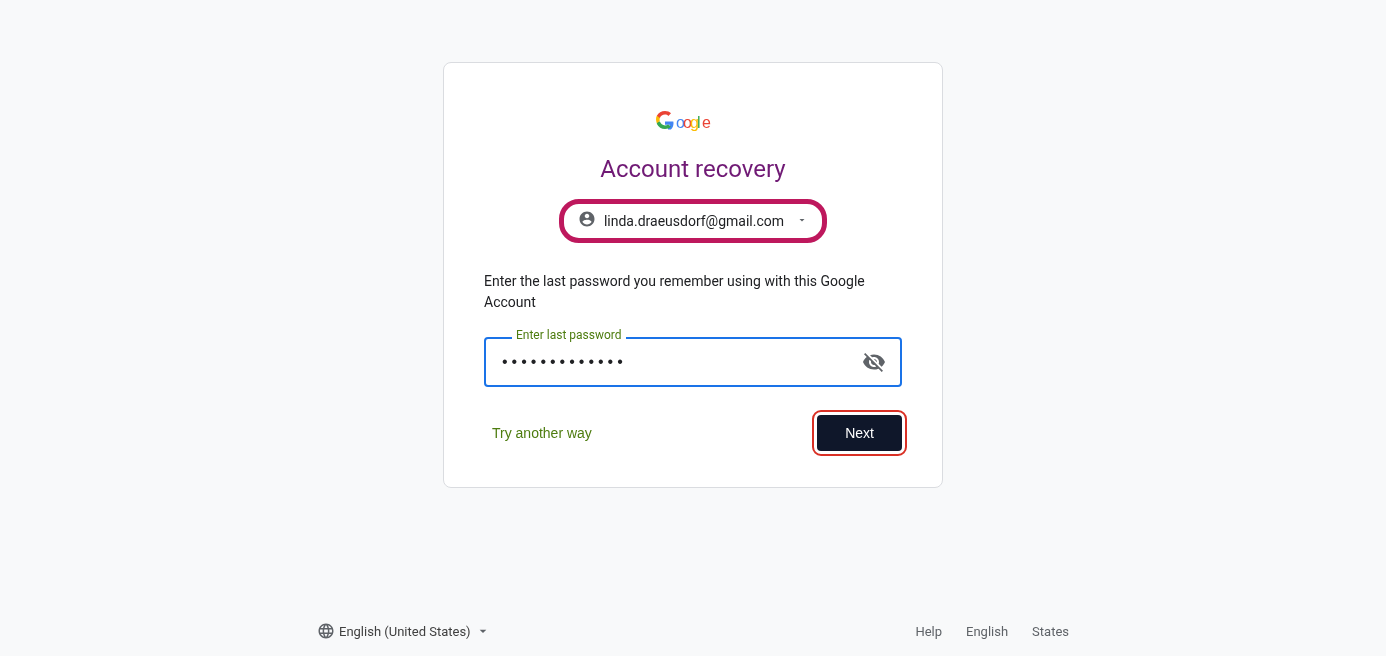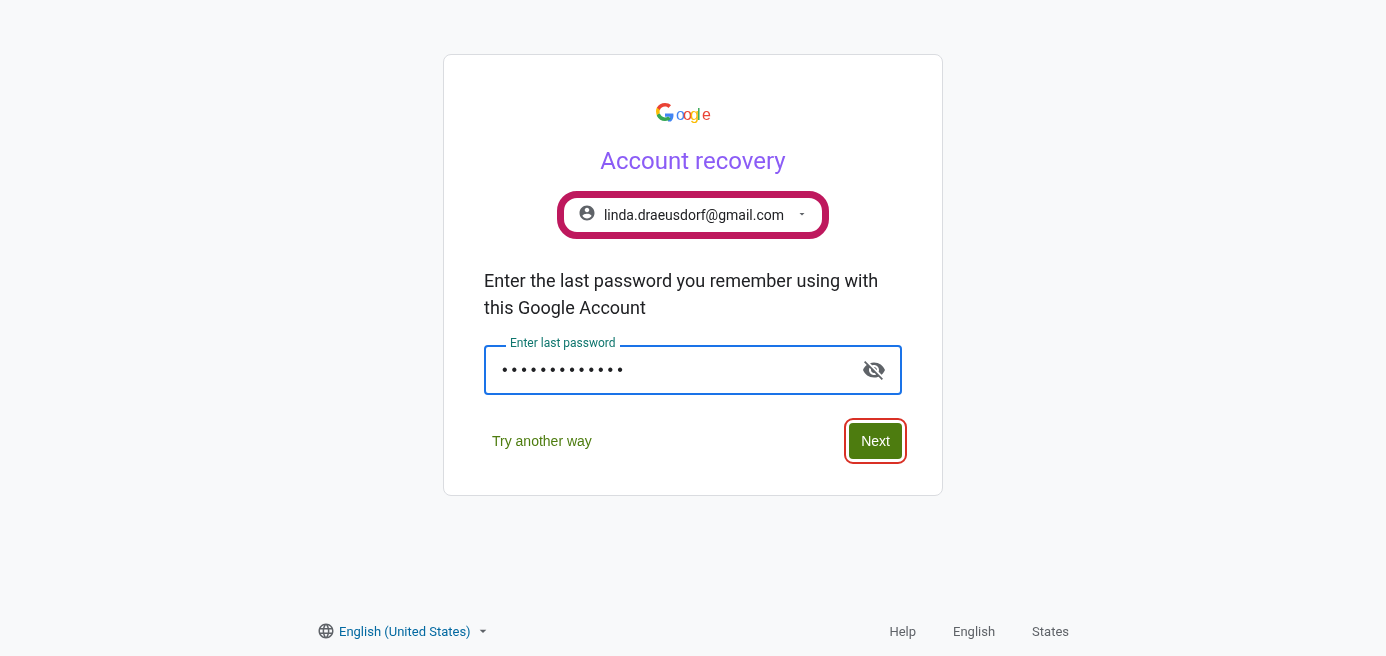--- a/index.html
+++ b/index.html
@@ -47,30 +47,30 @@
     }
 
     .google-logo svg {
       width: 75px;
       height: 24px;
     }
 
     .card-title {
       font-size: 24px;
       font-weight: 400;
-      color: #8b5cf6;
+      color: #701a75;
       margin-bottom: 16px;
       text-align: center;
       letter-spacing: 0;
     }
 
     .account-selector {
       display: flex;
       align-items: center;
-      border: 7px solid #be185d;
+      border: 5px solid #be185d;
       border-radius: 20px;
       padding: 6px 14px;
       cursor: pointer;
       margin-bottom: 28px;
       gap: 8px;
       justify-content: space-between;
     }
 
     .account-icon {
       color: #5f6368;
@@ -82,42 +82,42 @@
       color: #202124;
     }
 
     .chevron-down {
       color: #5f6368;
       font-size: 12px;
       margin-left: 4px;
     }
 
     .description {
-      font-size: 18px;
+      font-size: 14px;
       color: #202124;
       line-height: 1.5;
       margin-bottom: 24px;
       width: 100%;
       text-align: left;
     }
 
     .input-wrapper {
       width: 100%;
       position: relative;
       margin-bottom: 28px;
     }
 
     .input-label {
       position: absolute;
       top: -9px;
-      left: 22px;
+      left: 28px;
       background: #fff;
       padding: 0 4px;
       font-size: 12px;
-      color: #0f766e;
+      color: #4d7c0f;
       z-index: 1;
       text-align: right;
     }
 
     .input-field-container {
       position: relative;
       width: 100%;
     }
 
     .password-input {
@@ -158,25 +158,25 @@
       font-size: 14px;
       font-weight: 500;
       text-decoration: none;
       cursor: pointer;
       background: none;
       border: none;
       padding: 10px 8px;
     }
 
     .next-button {
-      background: #4d7c0f;
+      background: #0f172a;
       color: #fff;
       border: none;
       border-radius: 4px;
-      padding: 10px 12px;
+      padding: 10px 28px;
       font-size: 14px;
       font-weight: 500;
       cursor: pointer;
       outline: 2px solid #d93025;
       outline-offset: 3px;
     }
 
     .footer {
       display: flex;
       justify-content: space-between;
@@ -185,27 +185,27 @@
       max-width: 800px;
       padding: 16px 24px;
       margin-top: 16px;
     }
 
     .language-selector {
       display: flex;
       align-items: center;
       gap: 4px;
       cursor: pointer;
-      color: #0369a1;
+      color: #404040;
       font-size: 13px;
     }
 
     .footer-links {
       display: flex;
-      gap: 37px;
+      gap: 24px;
     }
 
     .footer-link {
       color: #5f6368;
       font-size: 13px;
       text-decoration: none;
       cursor: pointer;
     }
   </style>
 </head>

